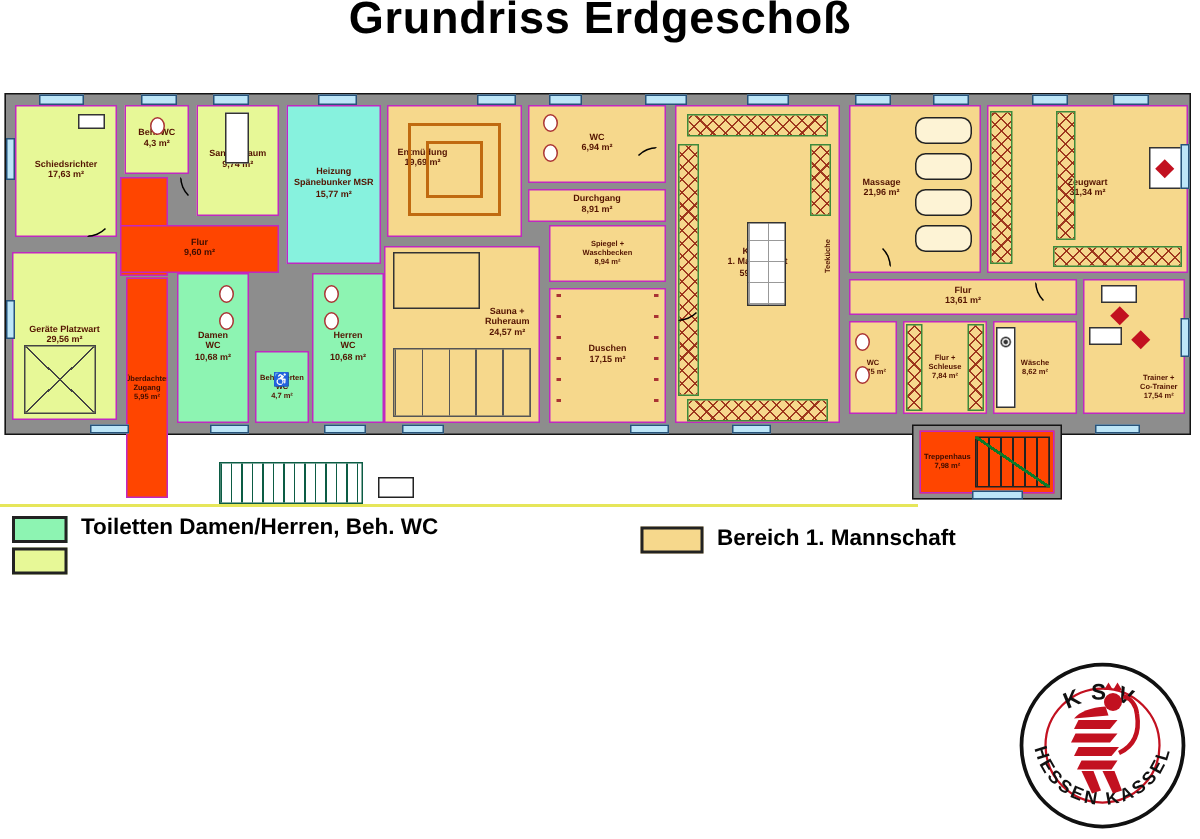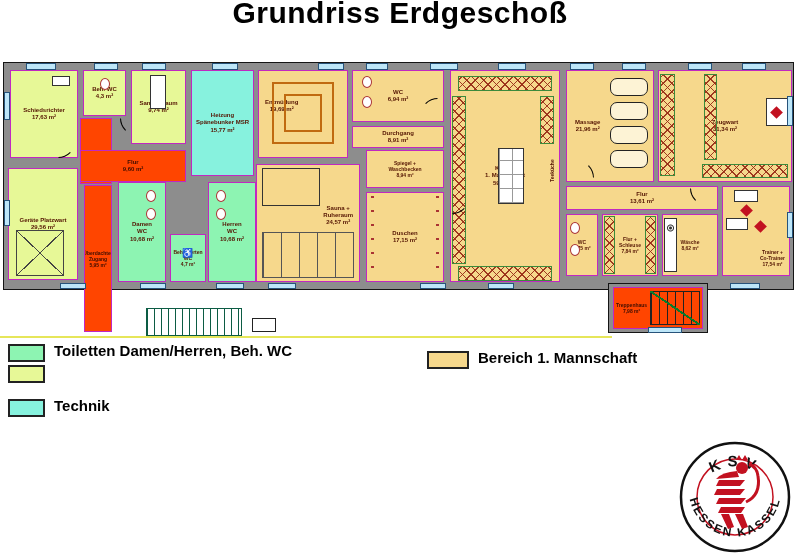--- a/index.html
+++ b/index.html
@@ -40,21 +40,21 @@
   .arc{position:absolute;border:1px solid transparent;border-bottom:1px solid #000;
        border-radius:0 0 100% 0;width:16px;height:16px;}
   .wcfix{position:absolute;width:8px;height:10px;background:#fff;border:1px solid #a33;
          border-radius:50%;}
   .marks{position:absolute;width:3px;background-image:repeating-linear-gradient(180deg,#a33 0 2px,transparent 2px 14px);}
   .kitchen{position:absolute;background:#fff;border:1px solid #333;box-sizing:border-box;
            background-image:repeating-linear-gradient(0deg,#999 0 1px,transparent 1px 14px),
                             repeating-linear-gradient(90deg,#999 0 1px,transparent 1px 13px);}
   .diam{position:absolute;width:9px;height:9px;background:#c21120;transform:rotate(45deg);}
   
-  .lg-row{position:absolute;display:flex;align-items:flex-start;}
+  .lg-row{position:absolute;display:flex;align-items:center;}
   .lg-sw{width:33px;height:14px;border:2px solid #222;box-sizing:content-box;flex:0 0 auto;}
   .lg-label{margin-left:9px;font-size:15px;font-weight:bold;color:#000;
             line-height:1.26;white-space:pre-line;margin-top:-2px;}
   #site-line{position:absolute;left:0;top:336px;width:612px;height:0;border-top:2px solid #e6e65a;}
   .wheel{position:absolute;font-size:9px;color:#333;}
 </style>
 </head>
 <body>
 
 <div id="page">
@@ -208,24 +208,20 @@
   <div class="abs" style="left:252px;top:318px;width:24px;height:14px;background:#fff;border:1px solid #222;box-sizing:border-box;"></div>
   <div id="site-line"></div>
 
   <div class="lg-row" style="left:8px;top:344px;">
     <div class="lg-sw" style="background: rgb(141, 244, 178);"></div>
     <div class="lg-label">Toiletten Damen/Herren, Beh. WC</div>
   </div>
   <div class="lg-row" style="left:8px;top:365px;">
     <div class="lg-sw" style="background: rgb(231, 248, 151);"></div>
   </div>
-  <div class="lg-row" style="left:8px;top:399px;">
-    <div class="lg-sw" style="background: rgb(135, 242, 222);"></div>
-    <div class="lg-label">Technik</div>
-  </div>
   <div class="lg-row" style="left:427px;top:351px;">
     <div class="lg-sw" style="width: 38px; background: rgb(246, 216, 140);"></div>
     <div class="lg-label">Bereich 1. Mannschaft</div>
   </div>
 
   <div class="abs" style="left:674px;top:440px;width:122px;height:115px;">
     <svg width="122" height="115" viewBox="0 0 122 115">
       <circle cx="61" cy="57" r="54" fill="#ffffff" stroke="#111" stroke-width="2.5"></circle>
       <circle cx="61" cy="57" r="38" fill="none" stroke="#c21120" stroke-width="1.5"></circle>
       <defs>

